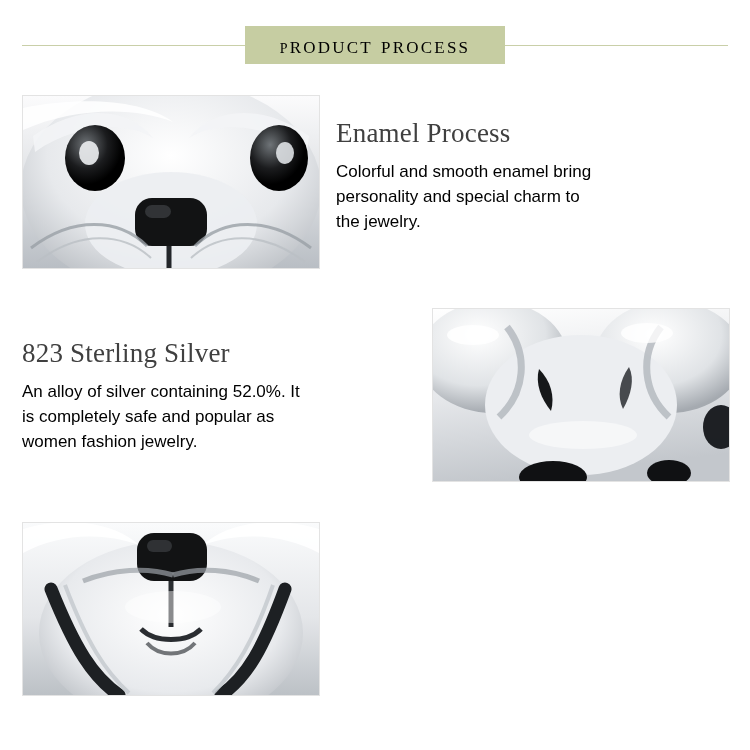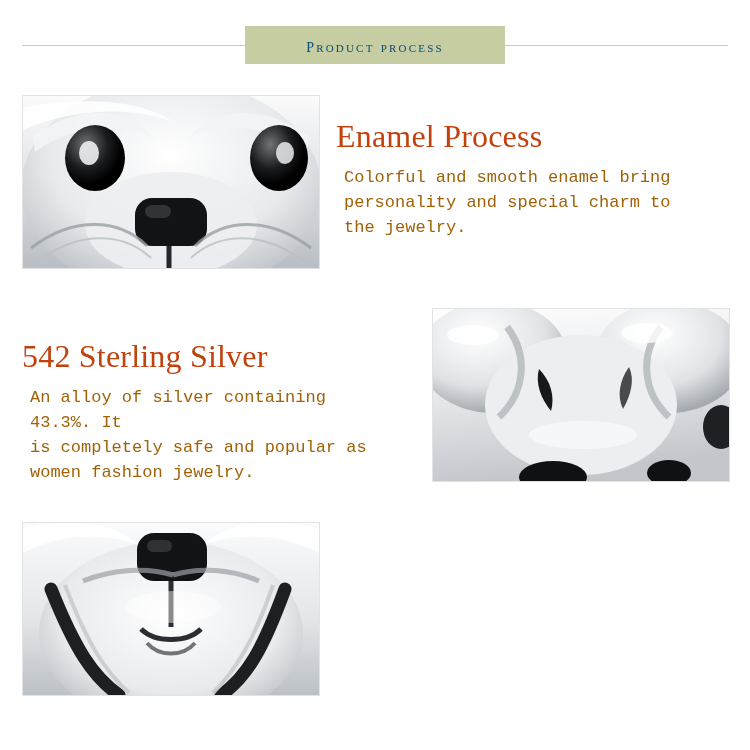--- a/index.html
+++ b/index.html
@@ -41,54 +41,54 @@
     left: 245px;
     top: 0px;
     width: 260px;
     height: 38px;
     background: #c6cda2;
     display: flex;
     align-items: center;
     justify-content: center;
   }
   .header-title {
-    color: #0c4a6e;
+    color: #000000;
     font-family: "Liberation Serif", serif;
-    font-size: 16px;
+    font-size: 24px;
     letter-spacing: 2.2px;
     font-variant: small-caps;
     text-transform: lowercase;
     white-space: nowrap;
   }
   .header-title::first-letter {
     font-size: 20px;
   }
   .photo {
     position: absolute;
     overflow: hidden;
     background: #f2f2f2;
     border: 1px solid #e3e3e3;
   }
   .text-block {
     position: absolute;
   }
   .block-title {
     font-family: "Liberation Serif", serif;
-    font-size: 32px;
-    color: #c2410c;
+    font-size: 27px;
+    color: #404040;
     margin: 0 0 10px 0;
     font-weight: normal;
     letter-spacing: 0.2px;
   }
   .block-body {
-    font-family: Liberation Mono, monospace;
+    font-family: Liberation Sans, sans-serif;
     font-size: 17px;
-    color: #a16207;
+    color: #000000;
     line-height: 1.48;
-    margin: 8px;
+    margin: 0;
     white-space: pre-line;
   }
 
   
   #photo1 { left: 22px;  top: 95px;  width: 296px; height: 172px; }
   #text1  { left: 336px; top: 118px; width: 360px; }
 
   #photo2 { left: 432px; top: 308px; width: 296px; height: 172px; }
   #text2  { left: 22px;  top: 338px; width: 370px; }
 
@@ -164,22 +164,22 @@
   </div>
 
   <div class="text-block" id="text1">
     <h2 class="block-title">Enamel Process</h2>
     <p class="block-body">Colorful and smooth enamel bring
 personality and special charm to
 the jewelry.</p>
   </div>
 
   <div class="text-block" id="text2">
-    <h2 class="block-title">542 Sterling Silver</h2>
-    <p class="block-body">An alloy of silver containing 43.3%. It
+    <h2 class="block-title">823 Sterling Silver</h2>
+    <p class="block-body">An alloy of silver containing 52.0%. It
 is completely safe and popular as
 women fashion jewelry.</p>
   </div>
 
   <div class="photo" id="photo2">
     <div class="art">
       <svg viewBox="0 0 296 172" preserveAspectRatio="xMidYMid slice" aria-hidden="true">
         <defs>
           <linearGradient id="sil2" x1="0" y1="0" x2="0.2" y2="1">
             <stop offset="0%" stop-color="#ffffff"></stop>

